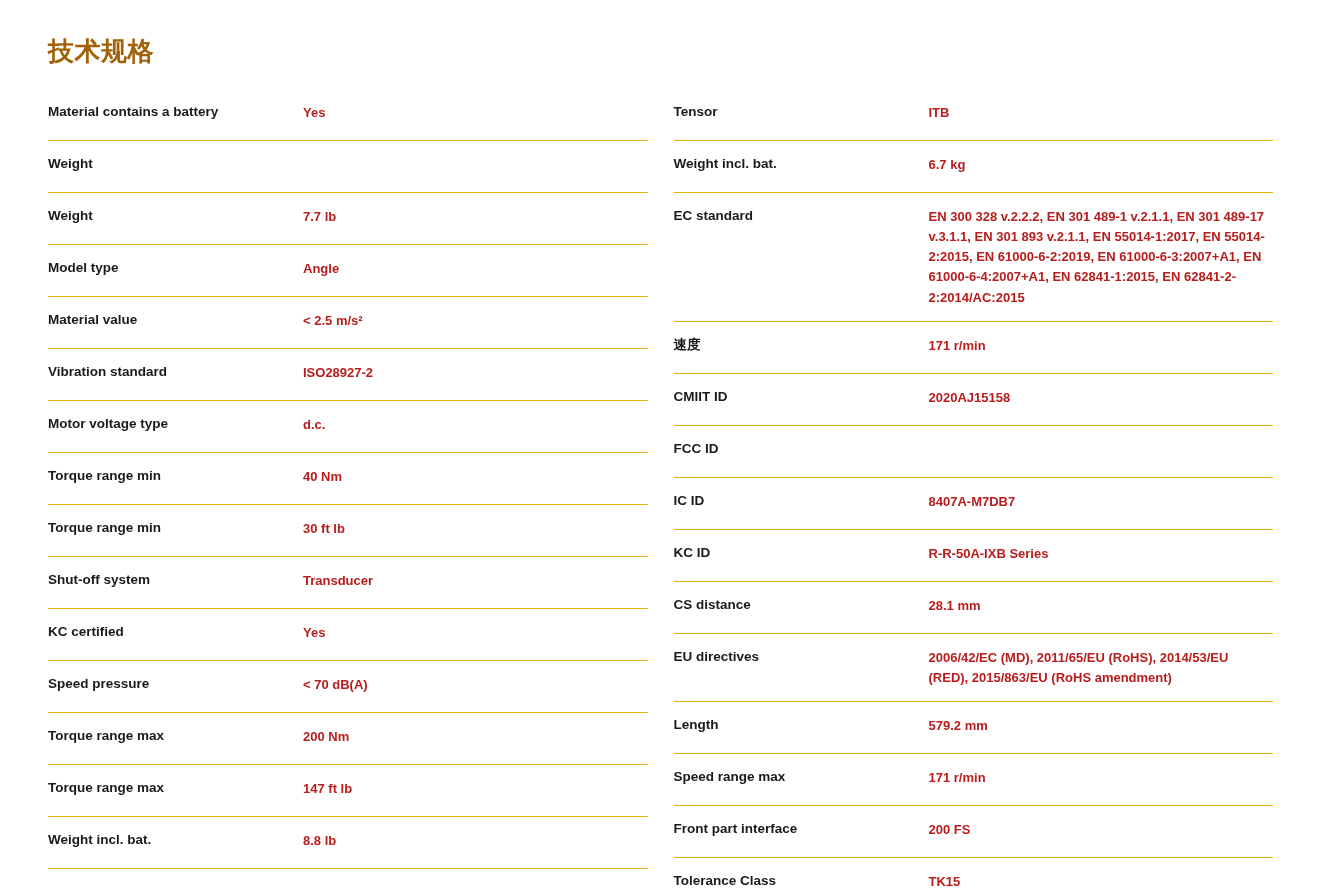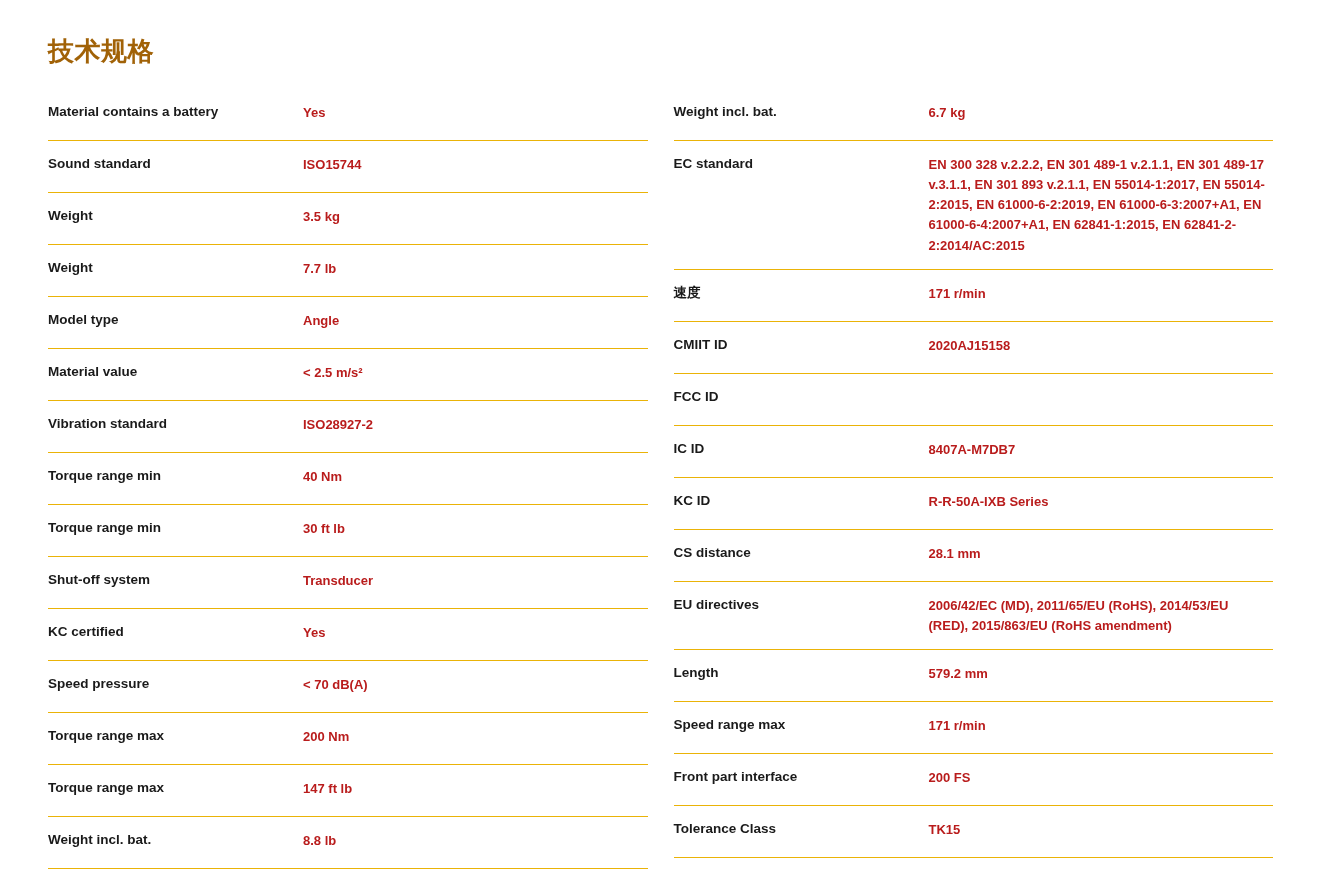--- a/index.html
+++ b/index.html
@@ -72,42 +72,41 @@
   <h1 class="page-title">技术规格</h1>
 
   <div class="spec-columns">
 
     <div class="spec-column">
       <div class="spec-row">
         <div class="spec-label">Material contains a battery</div>
         <div class="spec-value">Yes</div>
       </div>
       <div class="spec-row">
-        <div class="spec-label">Sound standard</div>
-        <div class="spec-value">ISO15744</div>
-      </div>
-      <div class="spec-row">
         <div class="spec-label">Weight</div>
-        <div class="spec-value">3.5 kg</div>
       </div>
       <div class="spec-row">
         <div class="spec-label">Weight</div>
         <div class="spec-value">7.7 lb</div>
       </div>
       <div class="spec-row">
         <div class="spec-label">Model type</div>
         <div class="spec-value">Angle</div>
       </div>
       <div class="spec-row">
         <div class="spec-label">Material value</div>
         <div class="spec-value">&lt; 2.5 m/s²</div>
       </div>
       <div class="spec-row">
         <div class="spec-label">Vibration standard</div>
         <div class="spec-value">ISO28927-2</div>
+      </div>
+      <div class="spec-row">
+        <div class="spec-label">Motor voltage type</div>
+        <div class="spec-value">d.c.</div>
       </div>
       <div class="spec-row">
         <div class="spec-label">Torque range min</div>
         <div class="spec-value">40 Nm</div>
       </div>
       <div class="spec-row">
         <div class="spec-label">Torque range min</div>
         <div class="spec-value">30 ft lb</div>
       </div>
       <div class="spec-row">
@@ -130,20 +129,24 @@
         <div class="spec-label">Torque range max</div>
         <div class="spec-value">147 ft lb</div>
       </div>
       <div class="spec-row">
         <div class="spec-label">Weight incl. bat.</div>
         <div class="spec-value">8.8 lb</div>
       </div>
     </div>
 
     <div class="spec-column">
+      <div class="spec-row">
+        <div class="spec-label">Tensor</div>
+        <div class="spec-value">ITB</div>
+      </div>
       <div class="spec-row">
         <div class="spec-label">Weight incl. bat.</div>
         <div class="spec-value">6.7 kg</div>
       </div>
       <div class="spec-row">
         <div class="spec-label">EC standard</div>
         <div class="spec-value">EN 300 328 v.2.2.2, EN 301 489-1 v.2.1.1, EN 301 489-17 v.3.1.1, EN 301 893 v.2.1.1, EN 55014-1:2017, EN 55014-2:2015, EN 61000-6-2:2019, EN 61000-6-3:2007+A1, EN 61000-6-4:2007+A1, EN 62841-1:2015, EN 62841-2-2:2014/AC:2015</div>
       </div>
       <div class="spec-row">
         <div class="spec-label">速度</div>

